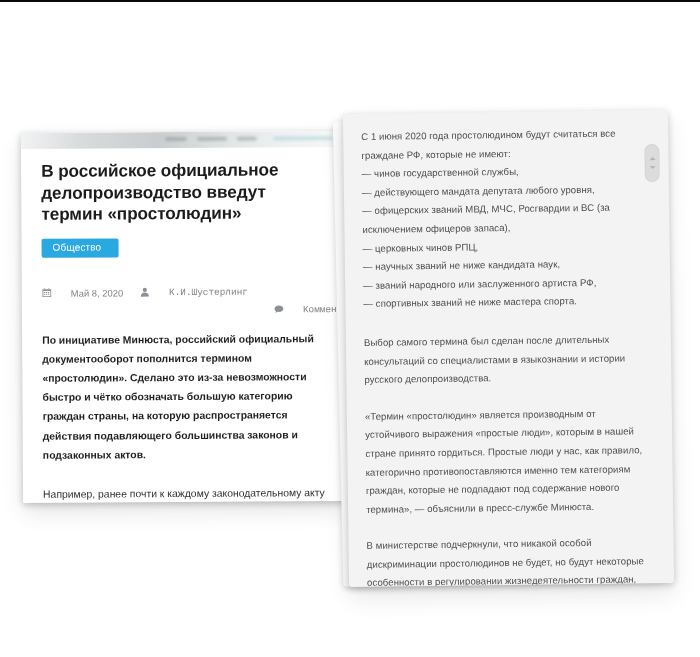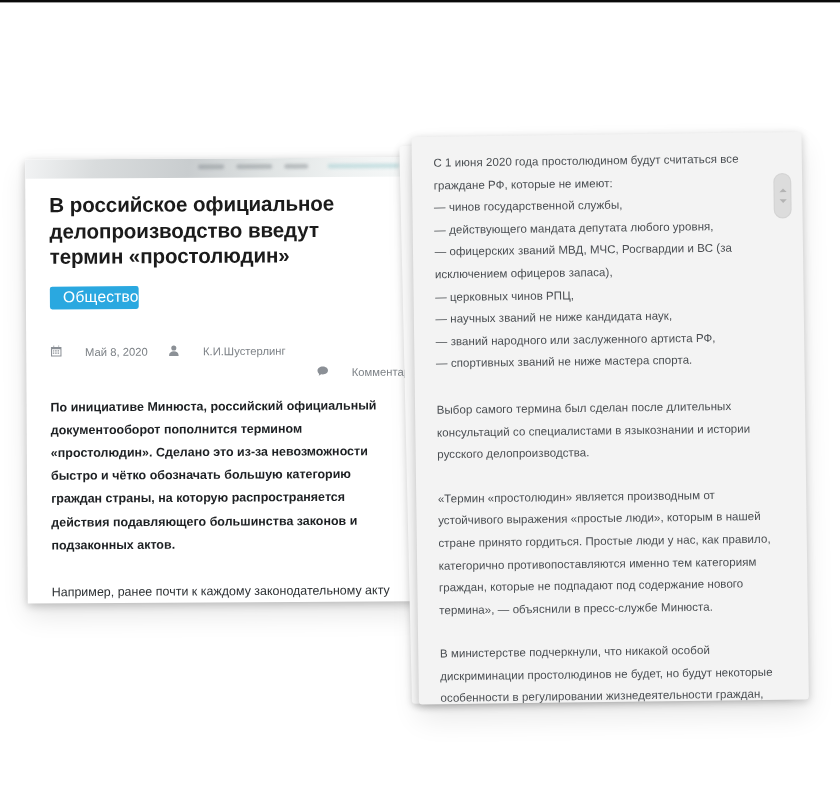--- a/index.html
+++ b/index.html
@@ -70,44 +70,44 @@
     padding: 12px 22px 0 20px;
     font-size: 17.2px;
     line-height: 21.5px;
     font-weight: bold;
     color: #1b1b1b;
     letter-spacing: -0.1px;
   }
   .badge {
     display: inline-block;
     margin: 13px 0 0 20px;
-    padding: 4px 0 5px 11px;
+    padding: 4px 17px 5px 11px;
     background: #2aa8e0;
     color: #ffffff;
-    font-size: 13px;
+    font-size: 10px;
     line-height: 10px;
     border-radius: 2px;
     letter-spacing: 0.15px;
     text-align: center;
   }
   .meta-row {
     margin: 12px 0 0 20px;
     display: flex;
     align-items: center;
     gap: 0;
     font-size: 9.4px;
     color: #7d8287;
   }
   .meta-item {
     display: flex;
     align-items: center;
     gap: 19px;
     white-space: nowrap;
   }
-  .meta-item + .meta-item { margin-left: 17px; }
+  .meta-item + .meta-item { margin-left: 17px; font-family: Liberation Mono, monospace; }
   .meta-item.comments { margin-left: 26px; margin-top: 36px; }
   .meta-ico {
     display: inline-block;
     width: 10px; height: 10px;
     color: #8b9096;
     flex: 0 0 auto;
   }
   .meta-ico svg { display: block; width: 10px; height: 10px; }
 
   .body-p {

